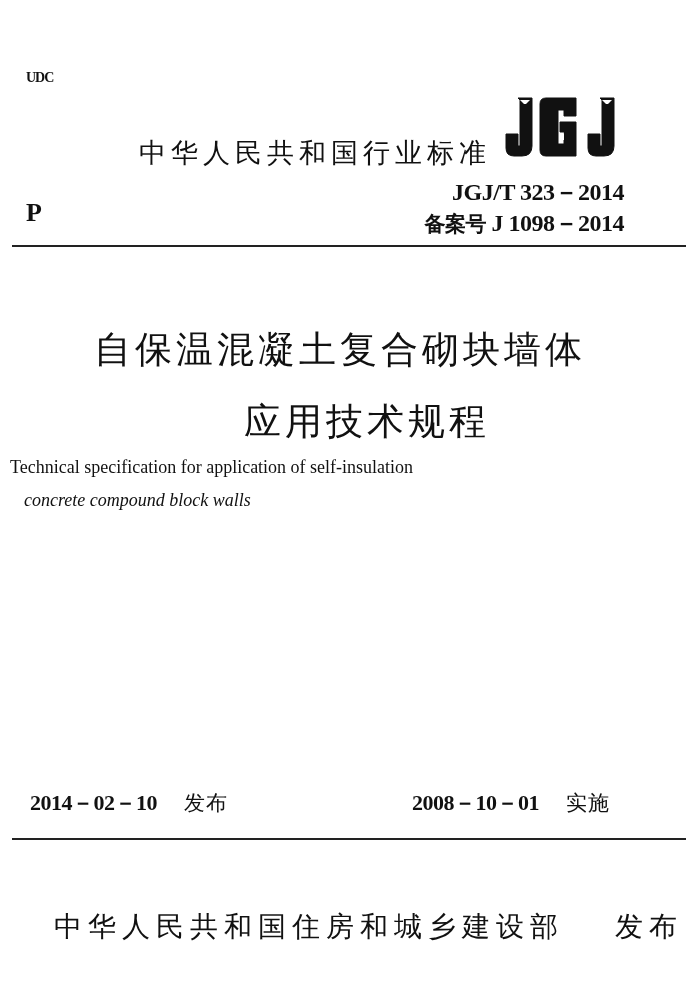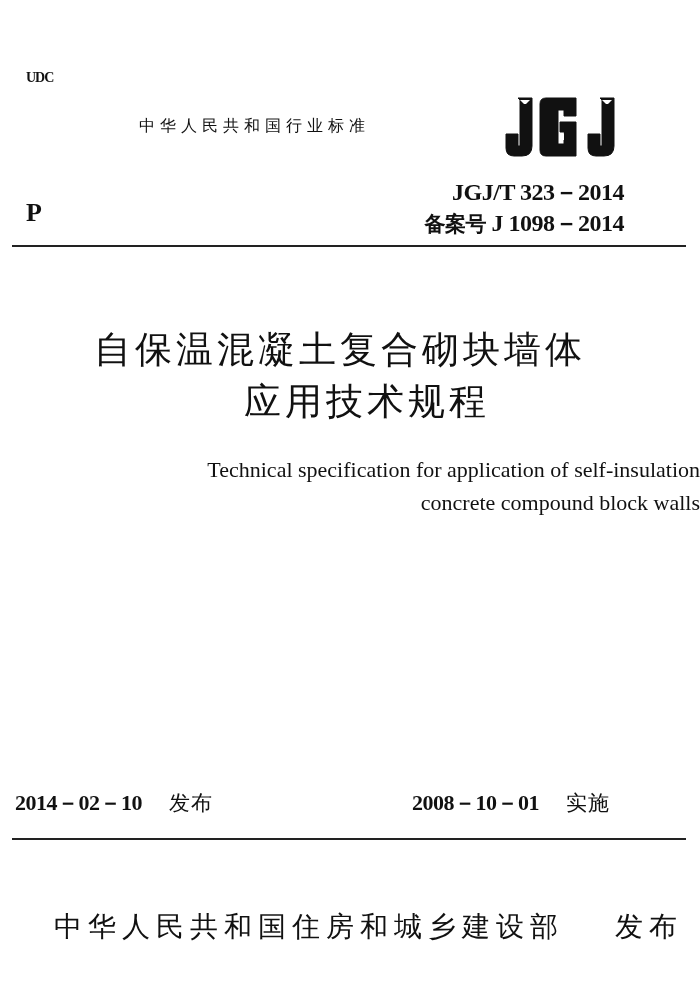--- a/index.html
+++ b/index.html
@@ -6,37 +6,37 @@
   body {
     width: 700px; height: 1000px; background: #ffffff; color: #111;
     position: relative; overflow: hidden;
     font-family: "DejaVu Sans", sans-serif;
   }
   .abs { position: absolute; }
   .serif { font-family: "Liberation Serif", "DejaVu Serif", serif; }
   .sans { font-family: "DejaVu Sans", "Liberation Sans", sans-serif; }
   .udc { left: 26px; top: 70px; font-size: 14px; font-weight: bold; letter-spacing: -1px; }
   .p-code { left: 26px; top: 198px; font-size: 26px; font-weight: bold; }
-  .industry { left: 139px; top: 116px; font-size: 16px; letter-spacing: 5px; }
+  .industry { left: 139px; top: 135px; font-size: 27px; letter-spacing: 5px; }
   .logo { left: 504px; top: 96px; width: 122px; height: 62px; }
   .code1 { right: 76px; top: 176px; font-size: 24px; font-weight: bold; text-align: left; letter-spacing: -0.5px; }
   .code2 { right: 76px; top: 207px; font-size: 24px; font-weight: bold; text-align: right; letter-spacing: -0.5px; }
   .code2 .cn { font-family: "DejaVu Sans", sans-serif; font-size: 21px; font-weight: bold; margin-left: 25px; }
   .rule { left: 12px; right: 14px; height: 2px; background: #222; }
   .rule.top { top: 245px; }
   .rule.mid { top: 838px; }
   .title-cn { left: 0; right: 0; text-align: center; font-size: 37px; font-weight: normal; letter-spacing: 4px; }
   .title-cn.l1 { top: 325px; padding-right: 20px; }
-  .title-cn.l2 { top: 377px; padding-left: 34px; }
-  .title-en { left: 0; right: 0; text-align: right; font-size: 22px; }
+  .title-cn.l2 { top: 397px; padding-left: 34px; }
+  .title-en { left: 0; right: 0; text-align: left; font-size: 18px; }
   .title-en.l1 { top: 457px; padding-left: 10px; }
-  .title-en.l2 { top: 490px; padding-left: 16px; }
+  .title-en.l2 { top: 490px; padding-left: 24px; font-style: italic; }
   .date { top: 788px; font-size: 22px; font-weight: bold; letter-spacing: -0.5px; }
   .date .lbl { font-family: "DejaVu Sans", sans-serif; font-weight: normal; font-size: 21px; margin-left: 22px; letter-spacing: 1px; }
-  .date.pub { left: 15px; }
+  .date.pub { left: 30px; }
   .date.impl { left: 412px; }
   .publisher { left: 54px; top: 908px; font-size: 28px; letter-spacing: 6px; }
   .publisher .act { margin-left: 36px; }
 </style>
 </head>
 <body>
 
 <div class="abs udc serif">UDC</div>
 <div class="abs industry sans">中华人民共和国行业标准</div>
 

